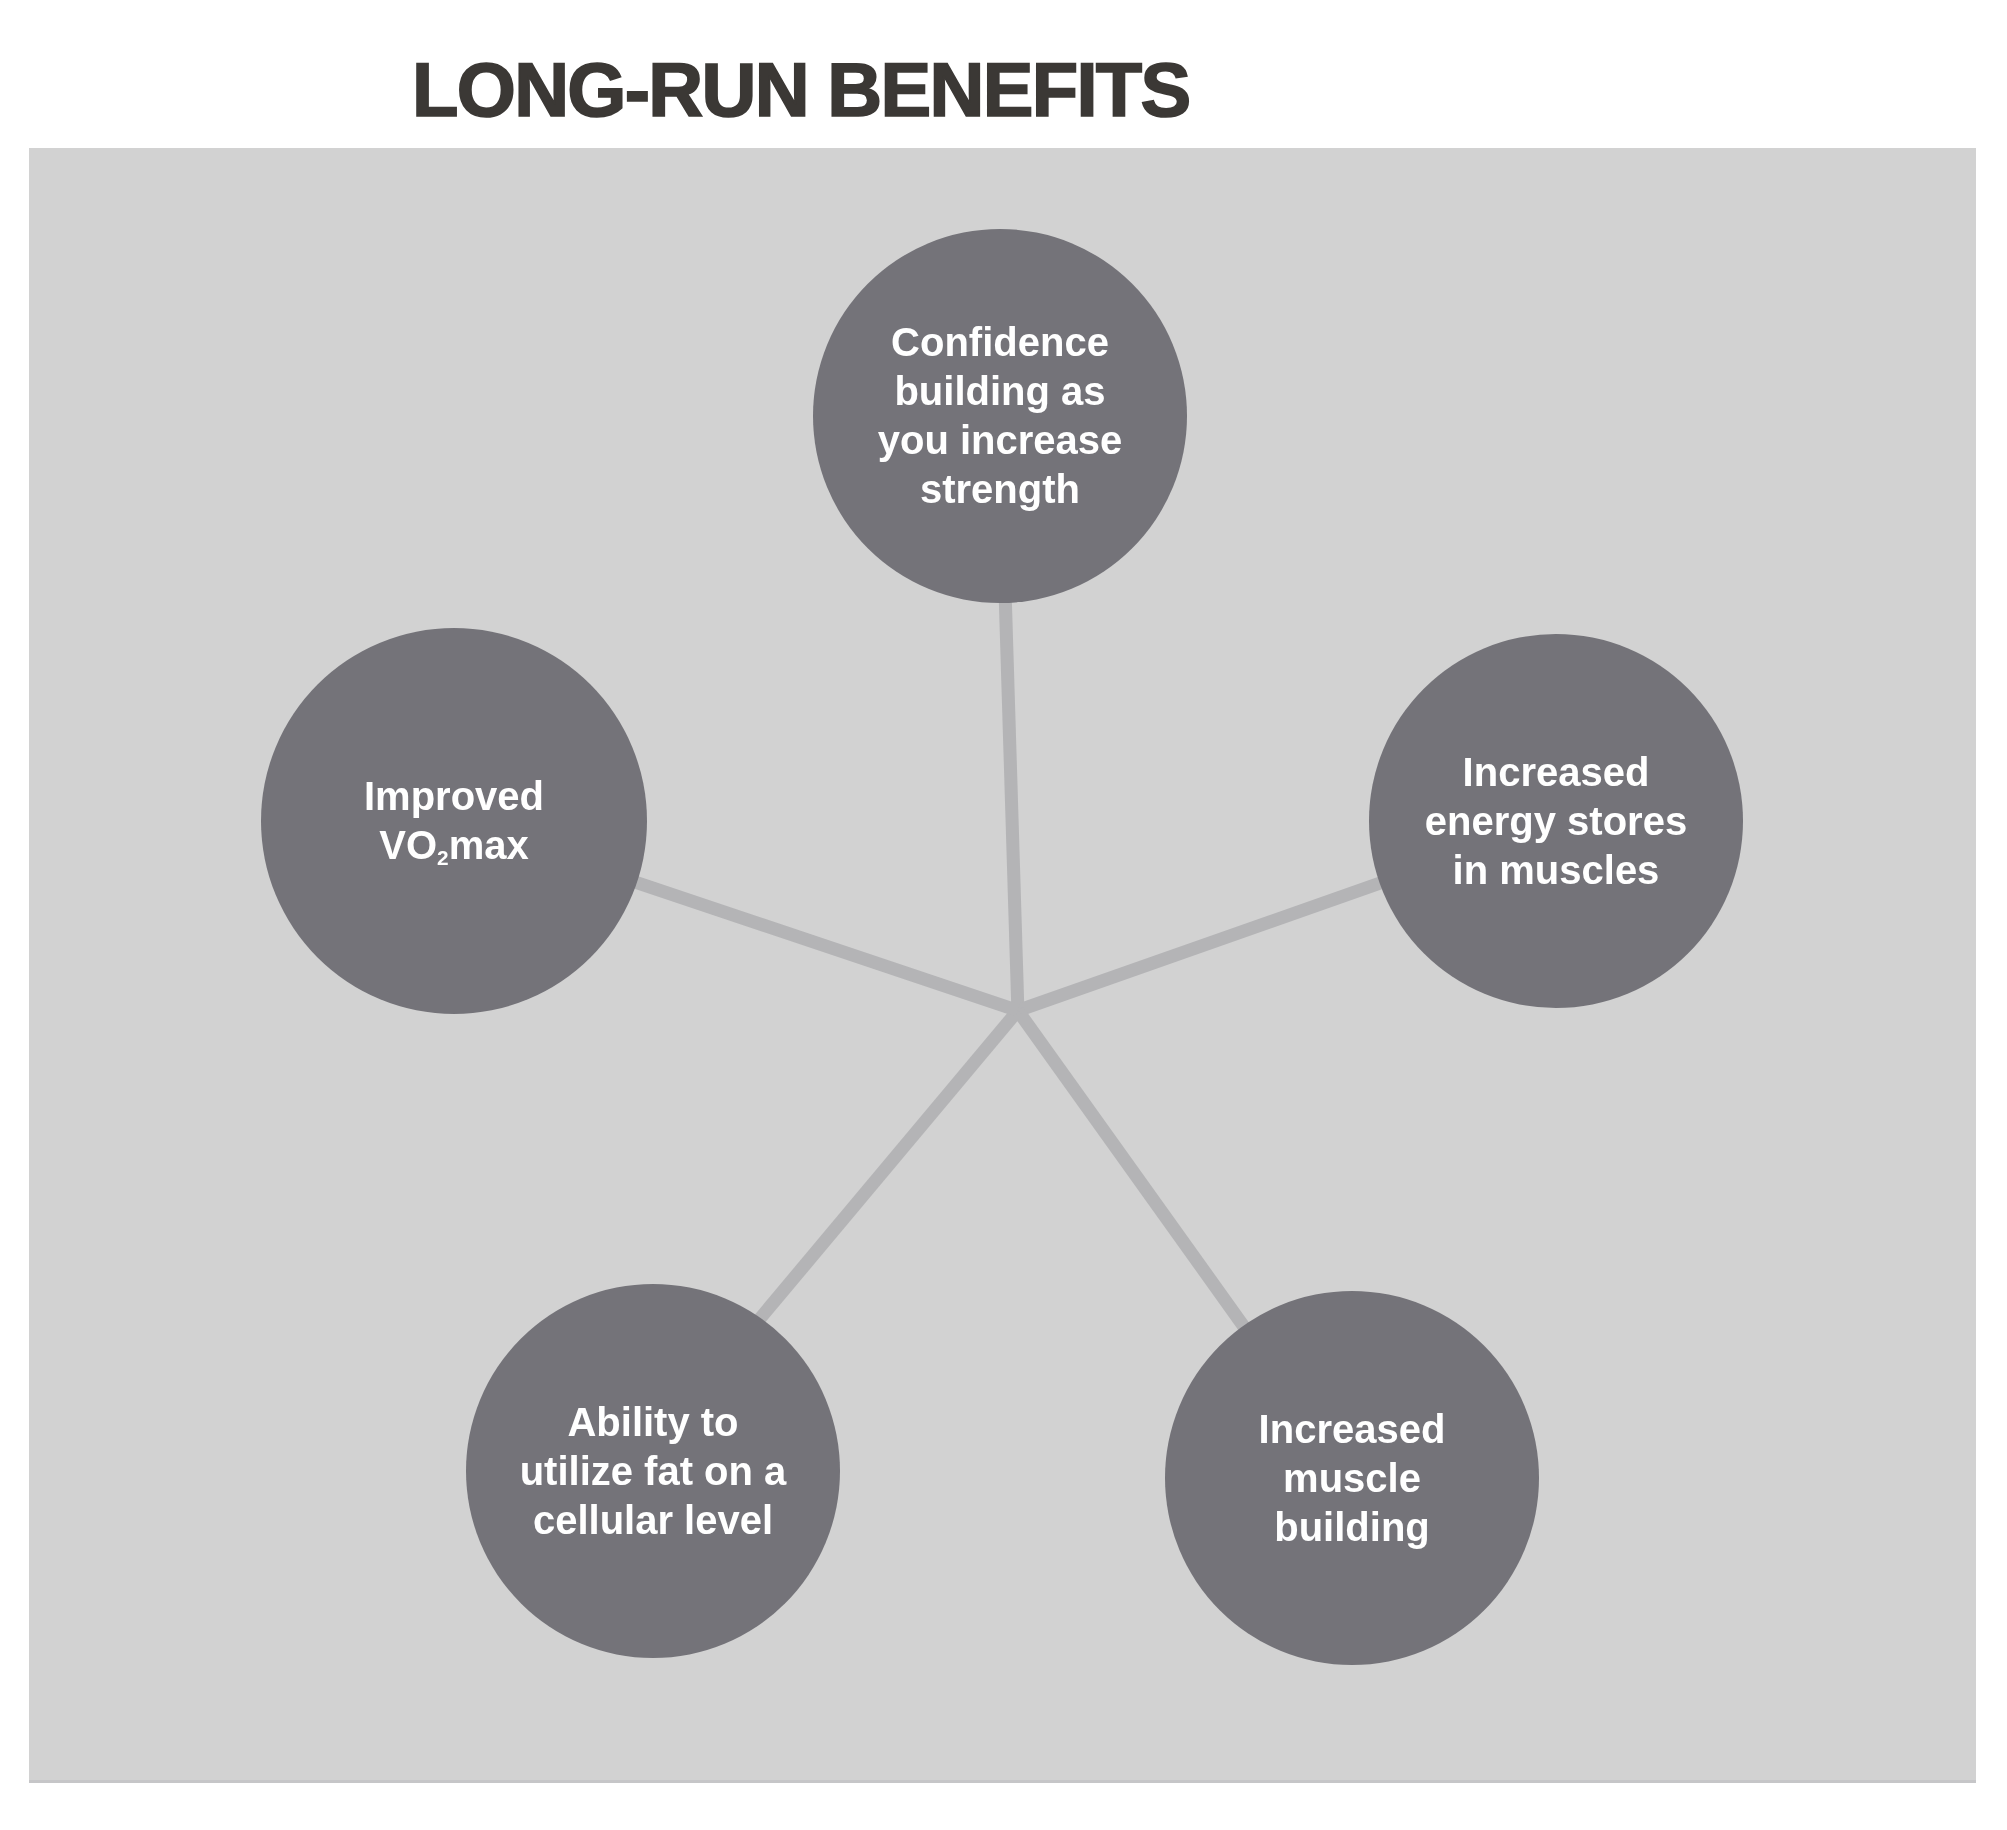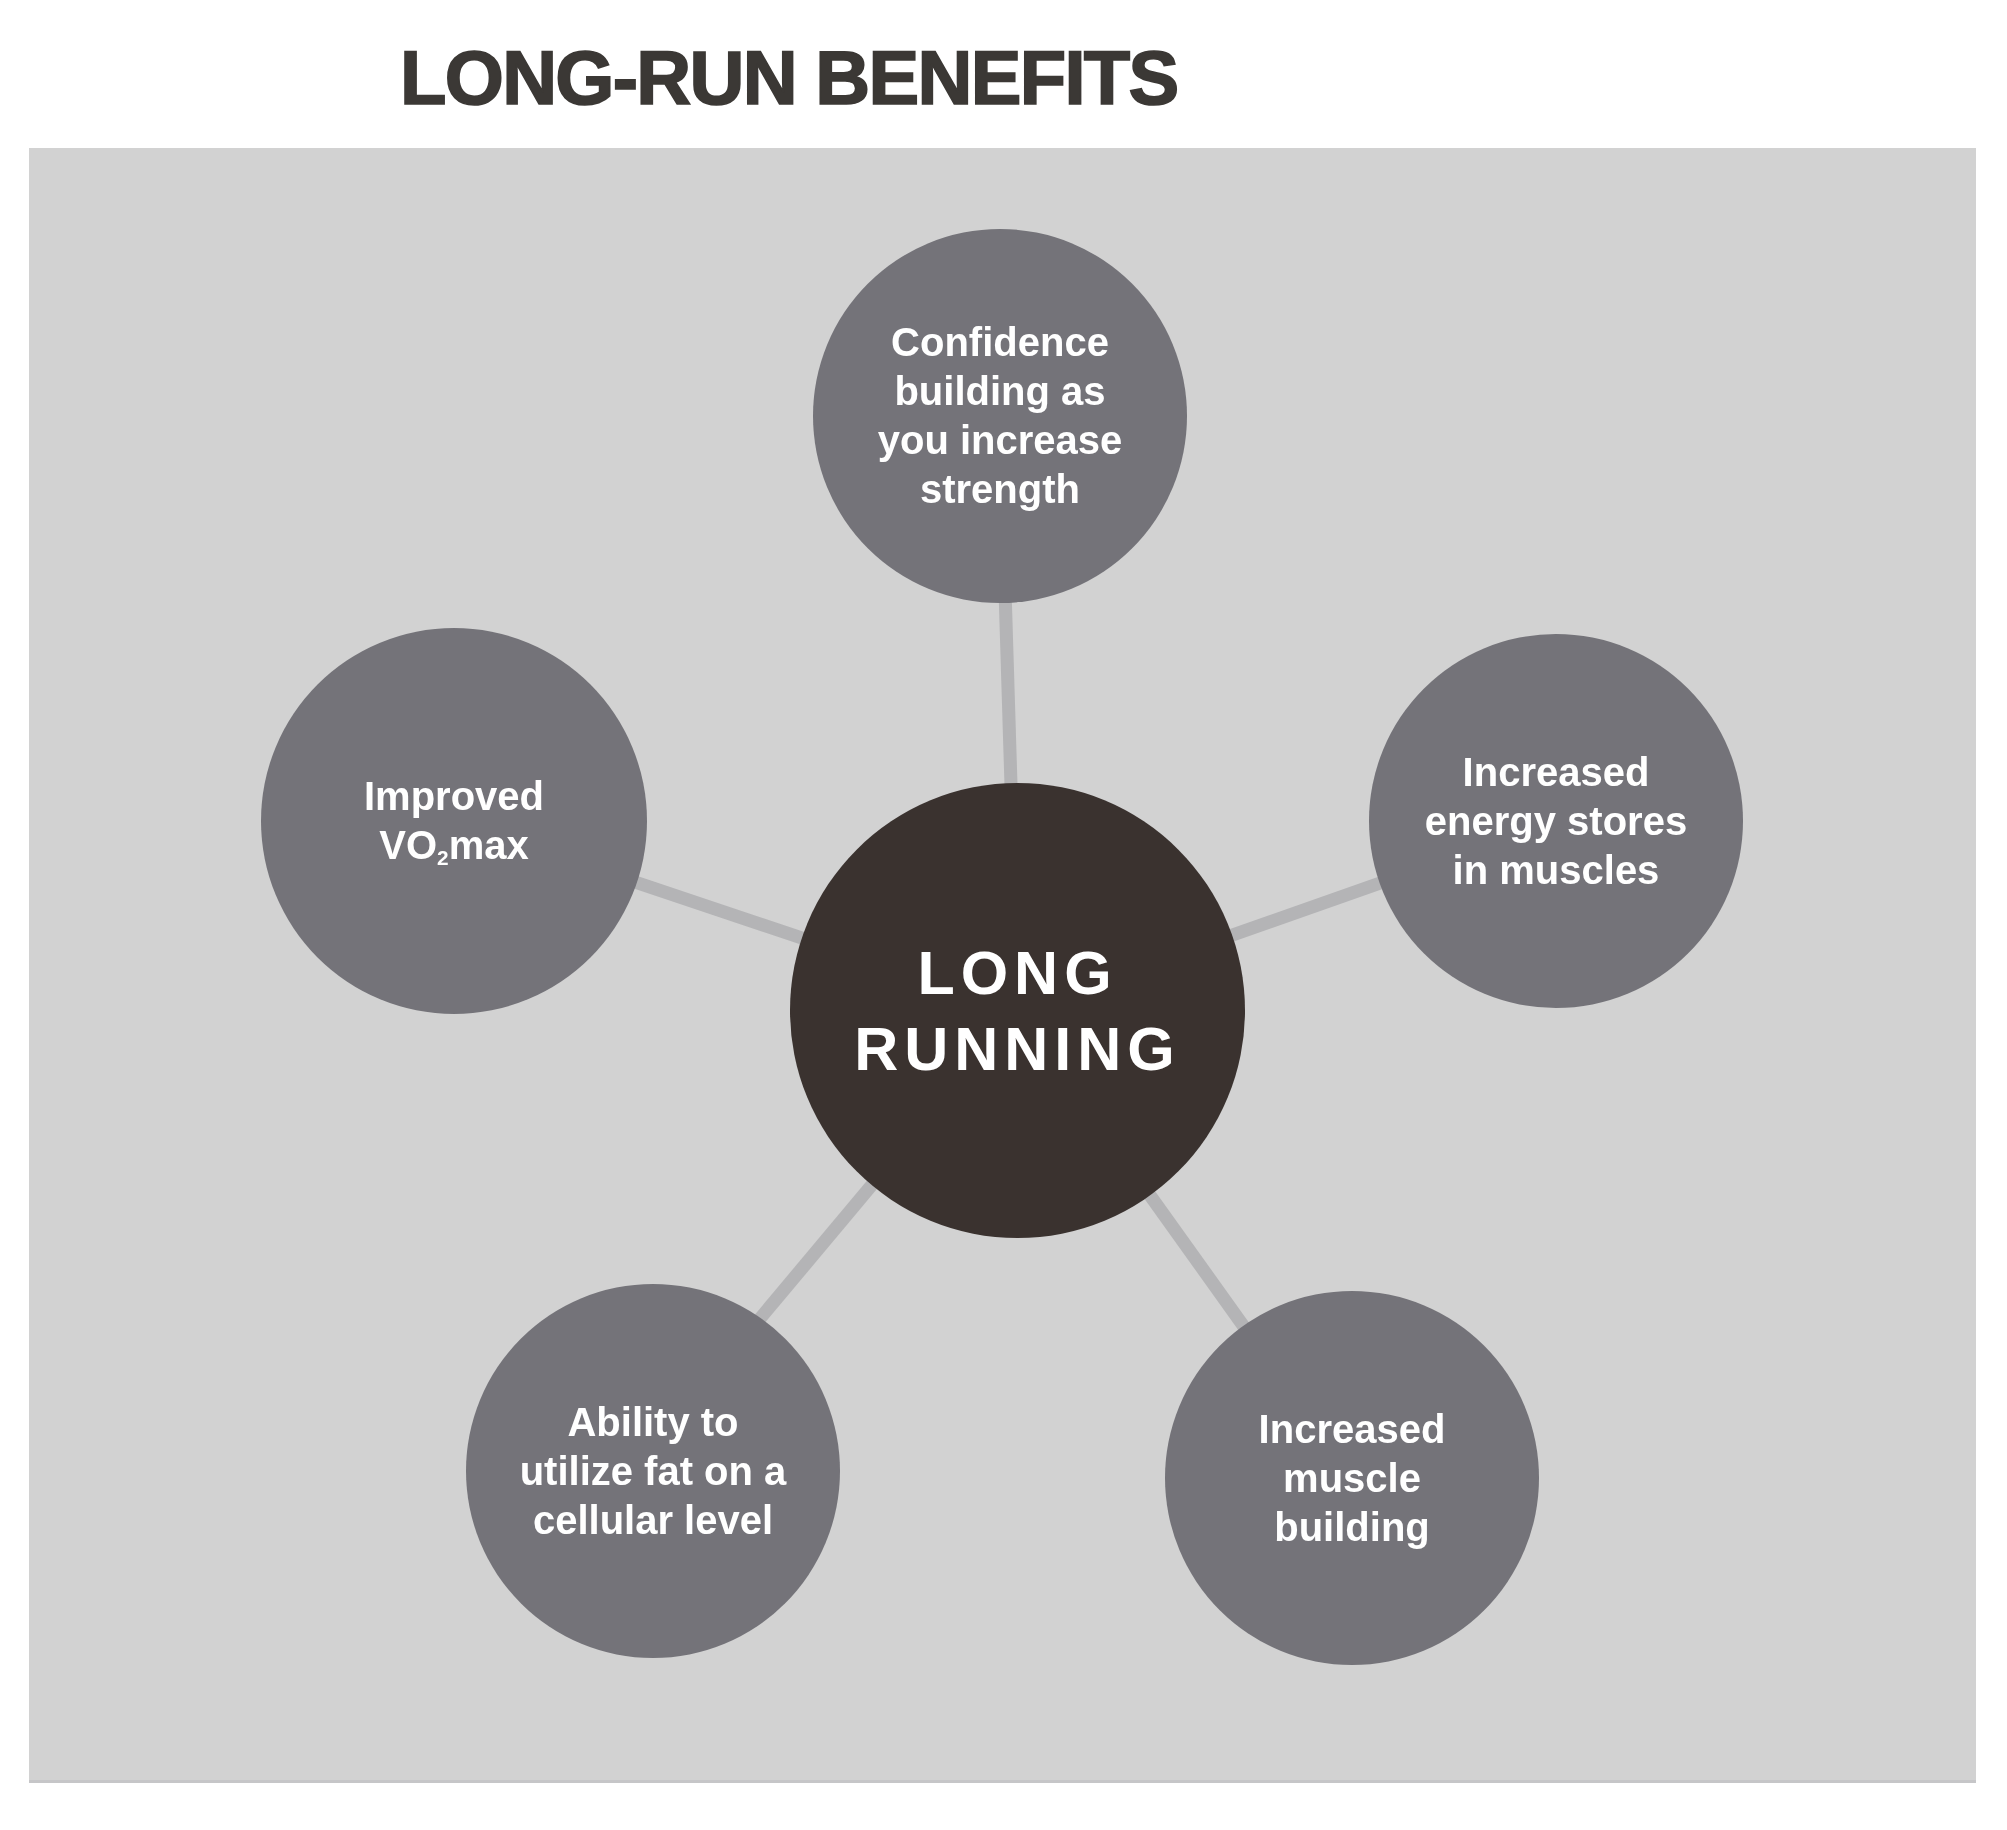--- a/index.html
+++ b/index.html
@@ -18,21 +18,21 @@
     position: relative;
     width: 2008px;
     height: 1830px;
     background: var(--page-bg);
     overflow: hidden;
   }
   .title {
     position: absolute;
     left: 400px;
     top: 40px;
-    margin: 0;
+    margin: 12px;
     font-size: 76px;
     line-height: 1;
     font-weight: bold;
     letter-spacing: -1.7px;
     color: var(--title-text);
     -webkit-text-stroke: 1.7px var(--title-text);
     white-space: nowrap;
   }
   .panel {
     position: absolute;
@@ -107,26 +107,20 @@
   <div class="panel"></div>
 
   <svg class="connectors" viewBox="0 0 2310 2106" xmlns="http://www.w3.org/2000/svg">
     <line x1="1171" y1="1163" x2="1150" y2="478"></line>
     <line x1="1171" y1="1163" x2="1790" y2="945"></line>
     <line x1="1171" y1="1163" x2="1555" y2="1700"></line>
     <line x1="1171" y1="1163" x2="728" y2="1692"></line>
     <line x1="1171" y1="1163" x2="522" y2="945"></line>
   </svg>
 
-  <div class="node node-center">
-    <div class="label">
-      <div>LONG</div>
-      <div>RUNNING</div>
-    </div>
-  </div>
 
   <div class="node satellite node-top">
     <div class="label">
       <div>Confidence</div>
       <div>building as</div>
       <div>you increase</div>
       <div>strength</div>
     </div>
   </div>
 

